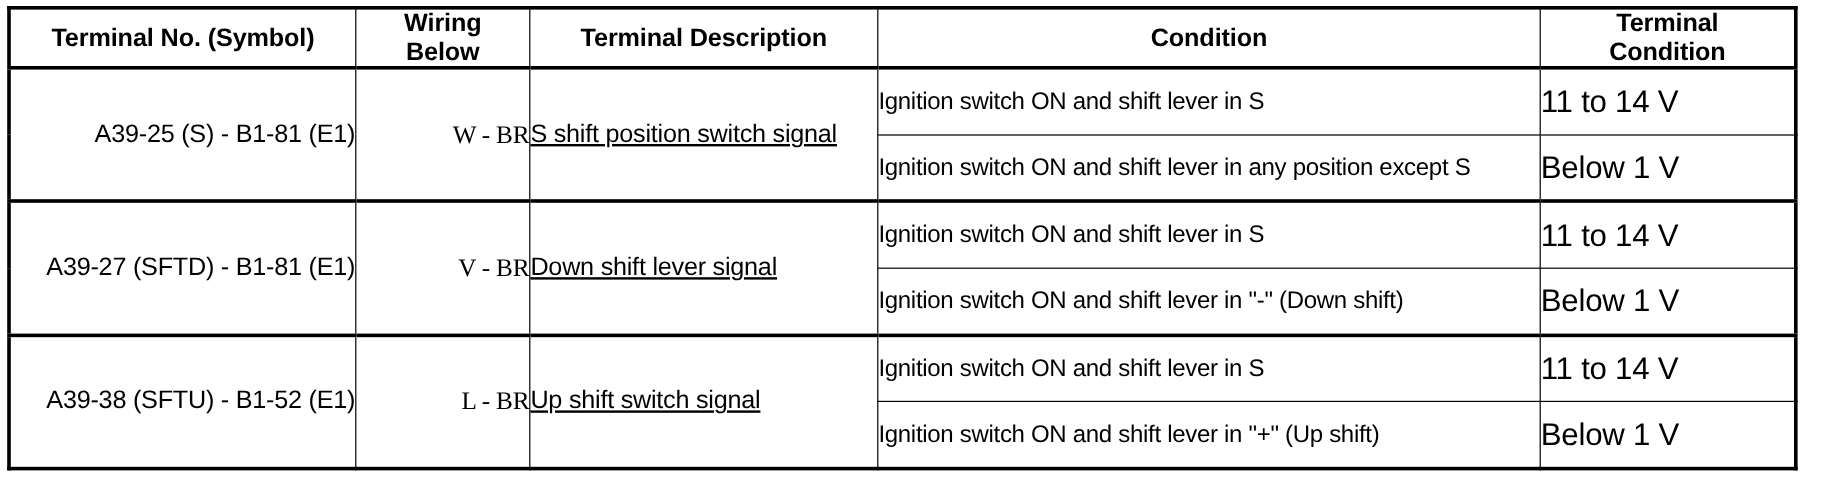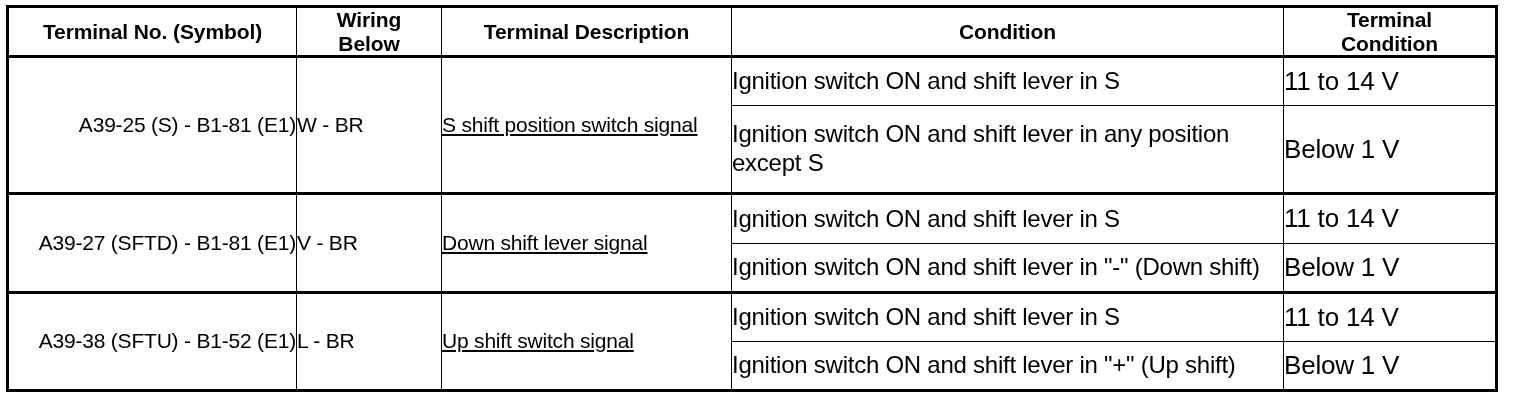--- a/index.html
+++ b/index.html
@@ -60,31 +60,32 @@
   td.desc-cell {
     font-size: 21px;
     line-height: 1.18;
     letter-spacing: -0.2px;
   }
   td.terminal-cell {
     text-align: right;
     padding: 4px 8px;
   }
   td.color-cell {
-    text-align: left;
+    text-align: right;
     padding: 4px 4px;
+    font-family: Liberation Serif, serif;
   }
   td.desc-cell {
     text-align: left;
     padding: 4px 10px;
     text-decoration: underline;
   }
 
   td.condition-cell {
-    font-size: 24px;
+    font-size: 20px;
     line-height: 1.2;
     text-align: left;
     padding: 5px 4px 5px 9px;
     letter-spacing: -0.25px;
   }
   td.specified-cell {
     font-size: 26px;
     line-height: 1.2;
     text-align: left;
     padding: 5px 6px;

